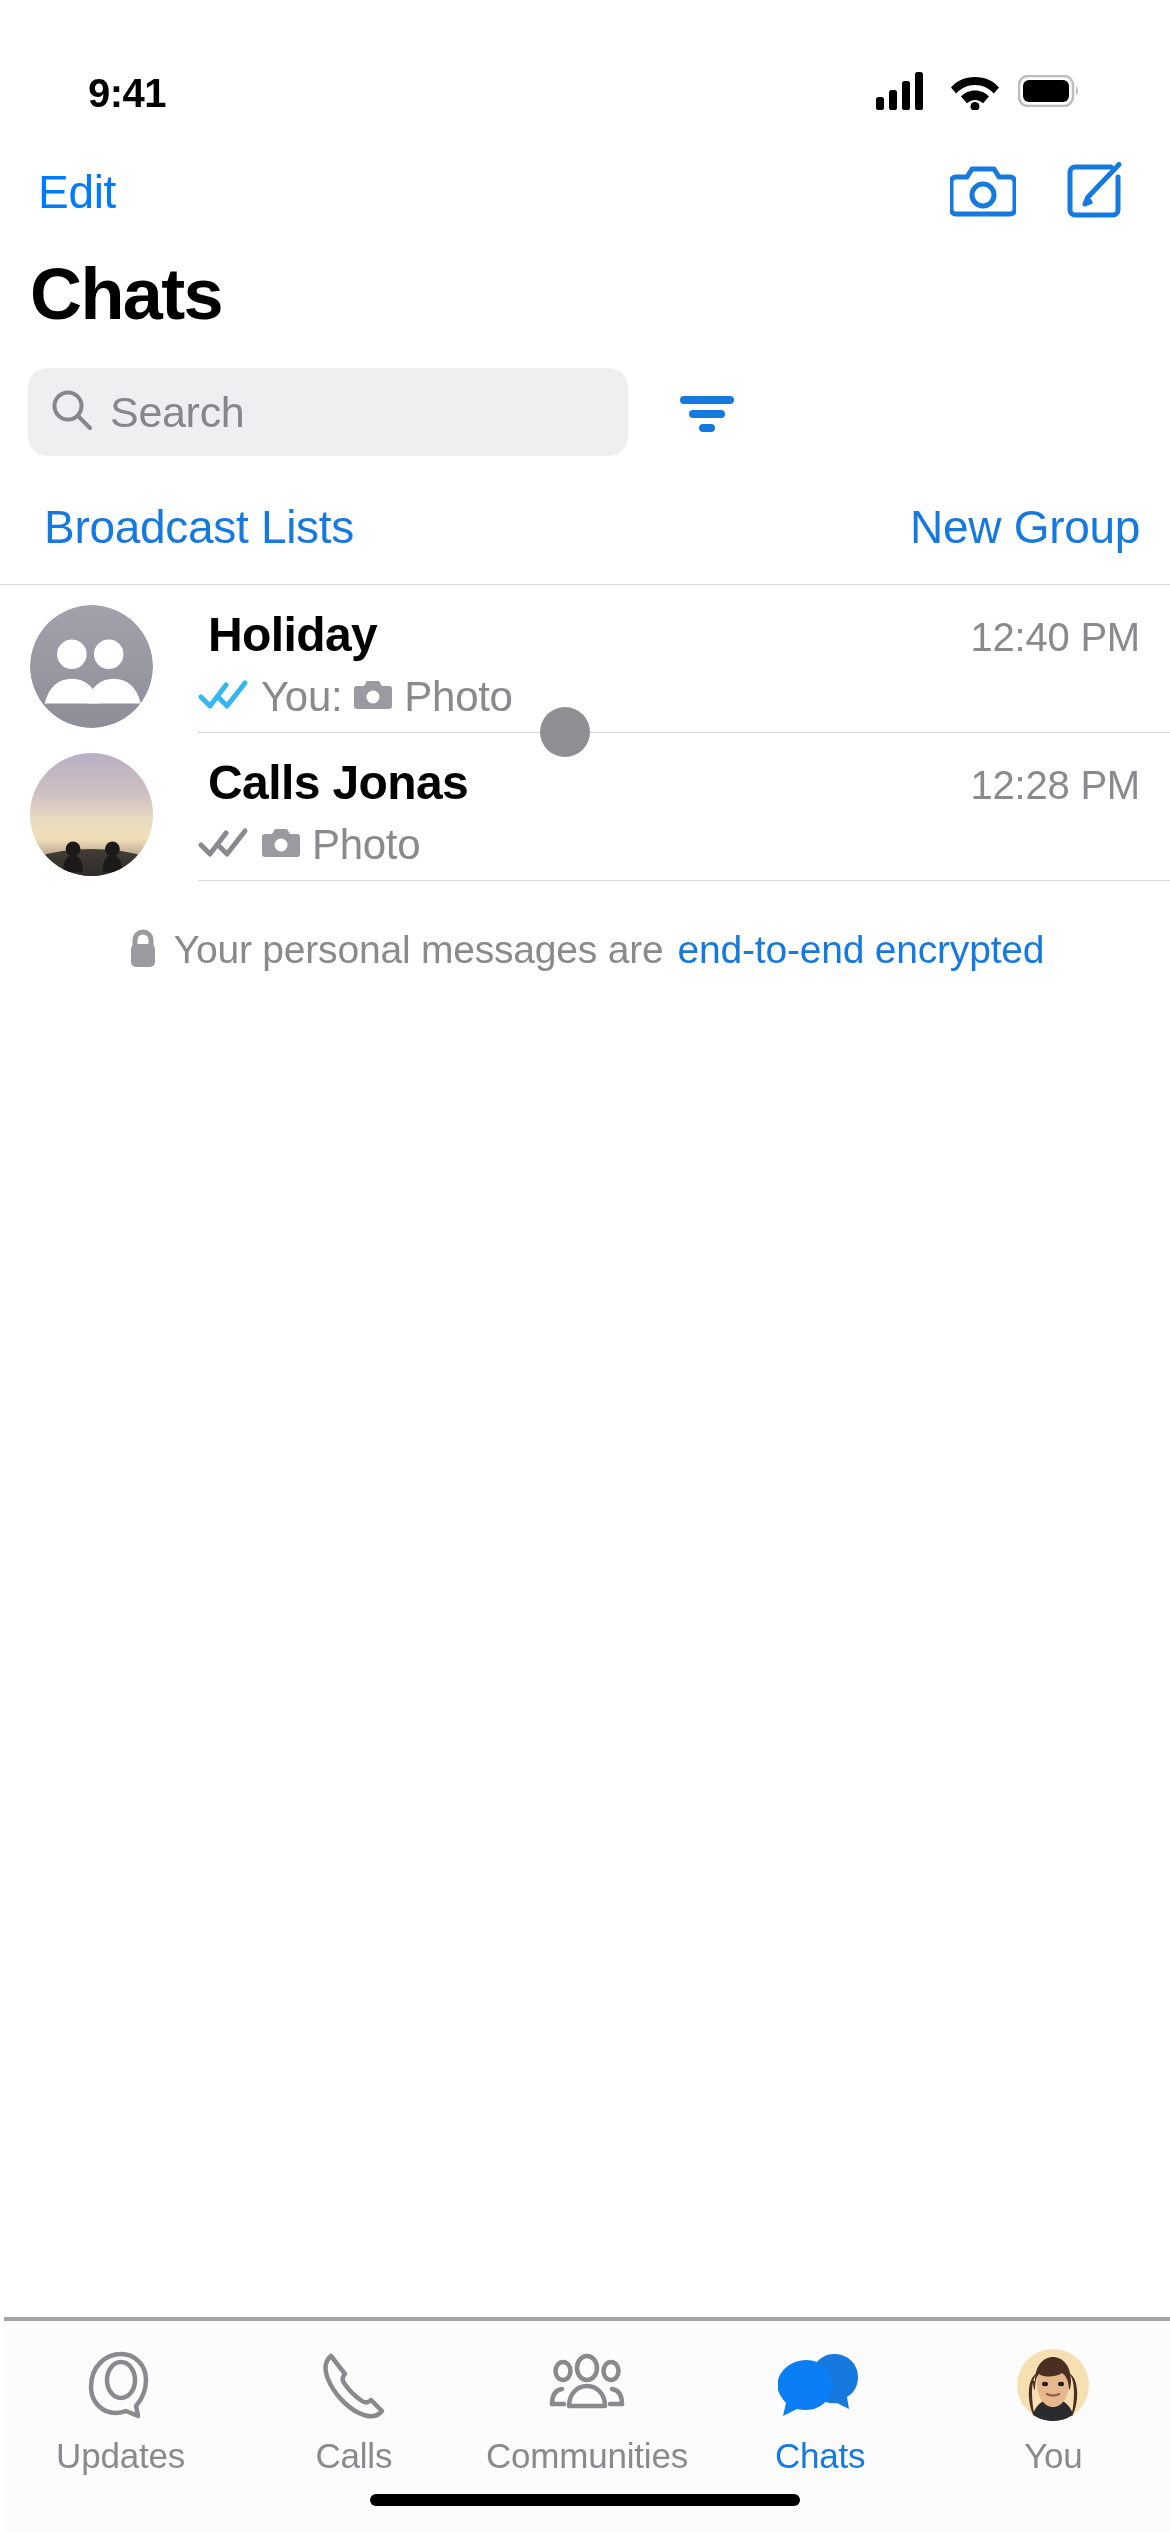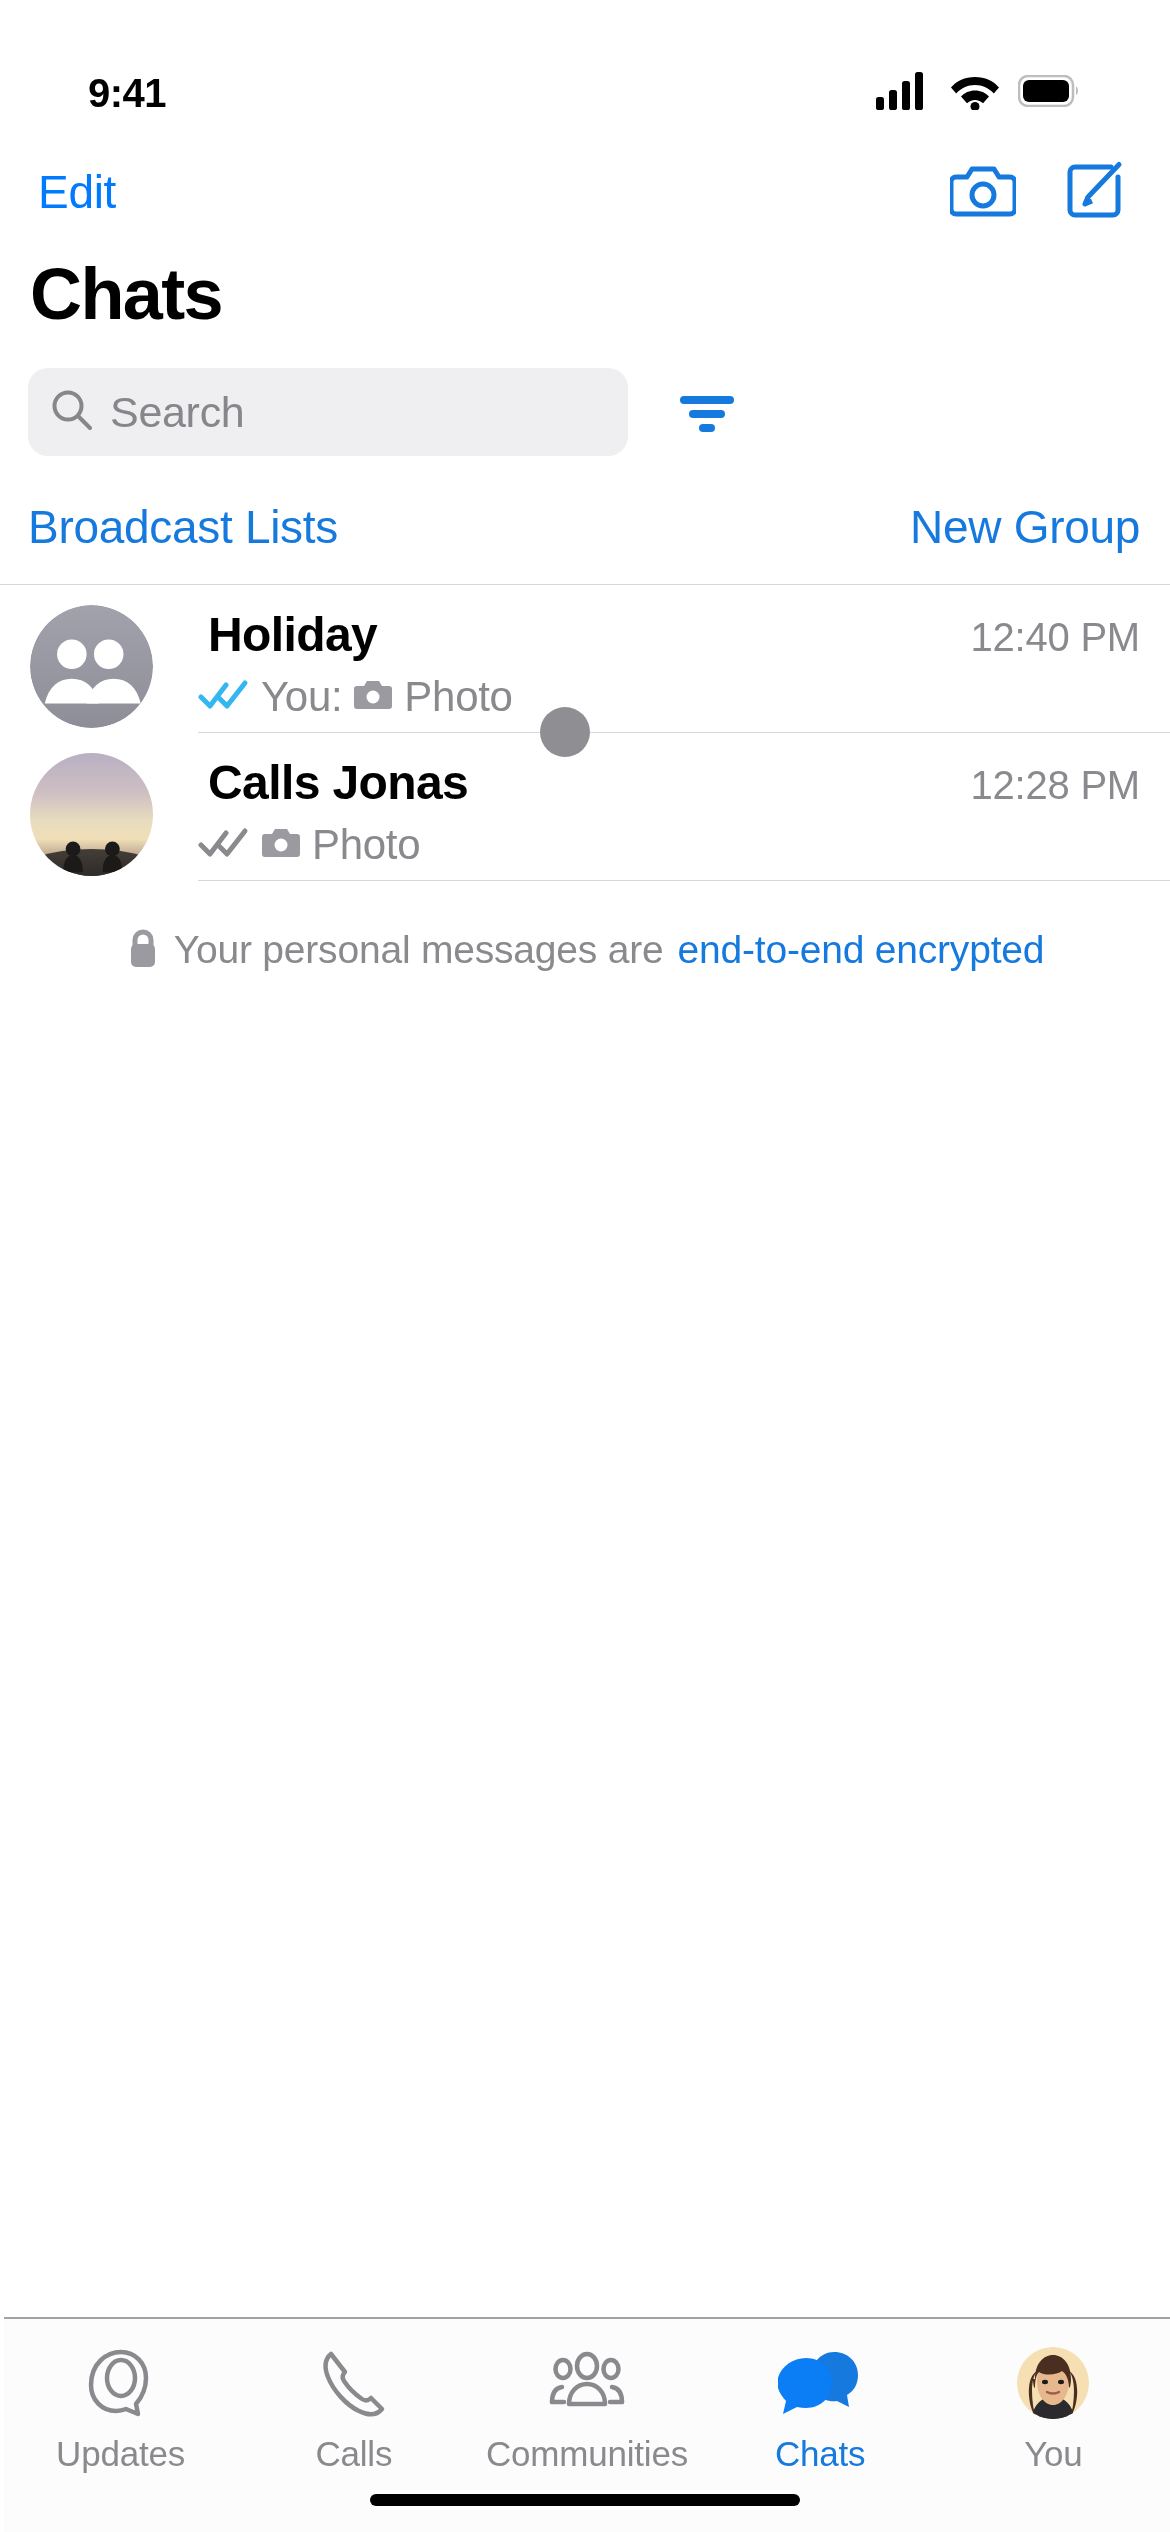--- a/index.html
+++ b/index.html
@@ -83,21 +83,21 @@
     display:flex;
     align-items:center;
     justify-content:center;
   }
 
   
   .action-row {
     display:flex;
     align-items:center;
     justify-content:space-between;
-    padding:44px 30px 30px 28px;
+    padding:44px 30px 30px 44px;
     border-bottom:1px solid #D8D8DC;
   }
   .action-link {
     font-size:46px;
     color:#1579DE;
     letter-spacing:-0.3px;
   }
 
   
   .chat-list { position:relative; }
@@ -194,21 +194,21 @@
     letter-spacing:-0.2px;
   }
 
   
   .tabbar {
     position:absolute;
     left:4px; right:0;
     bottom:0;
     height:215px;
     background:#FCFCFC;
-    border-top:2px solid #a3a3a3;
+    border-top:4px solid #a3a3a3;
     display:flex;
     align-items:flex-start;
     padding-top:22px;
   }
   .tab {
     flex:1;
     display:flex;
     flex-direction:column;
     align-items:center;
     gap:9px;

